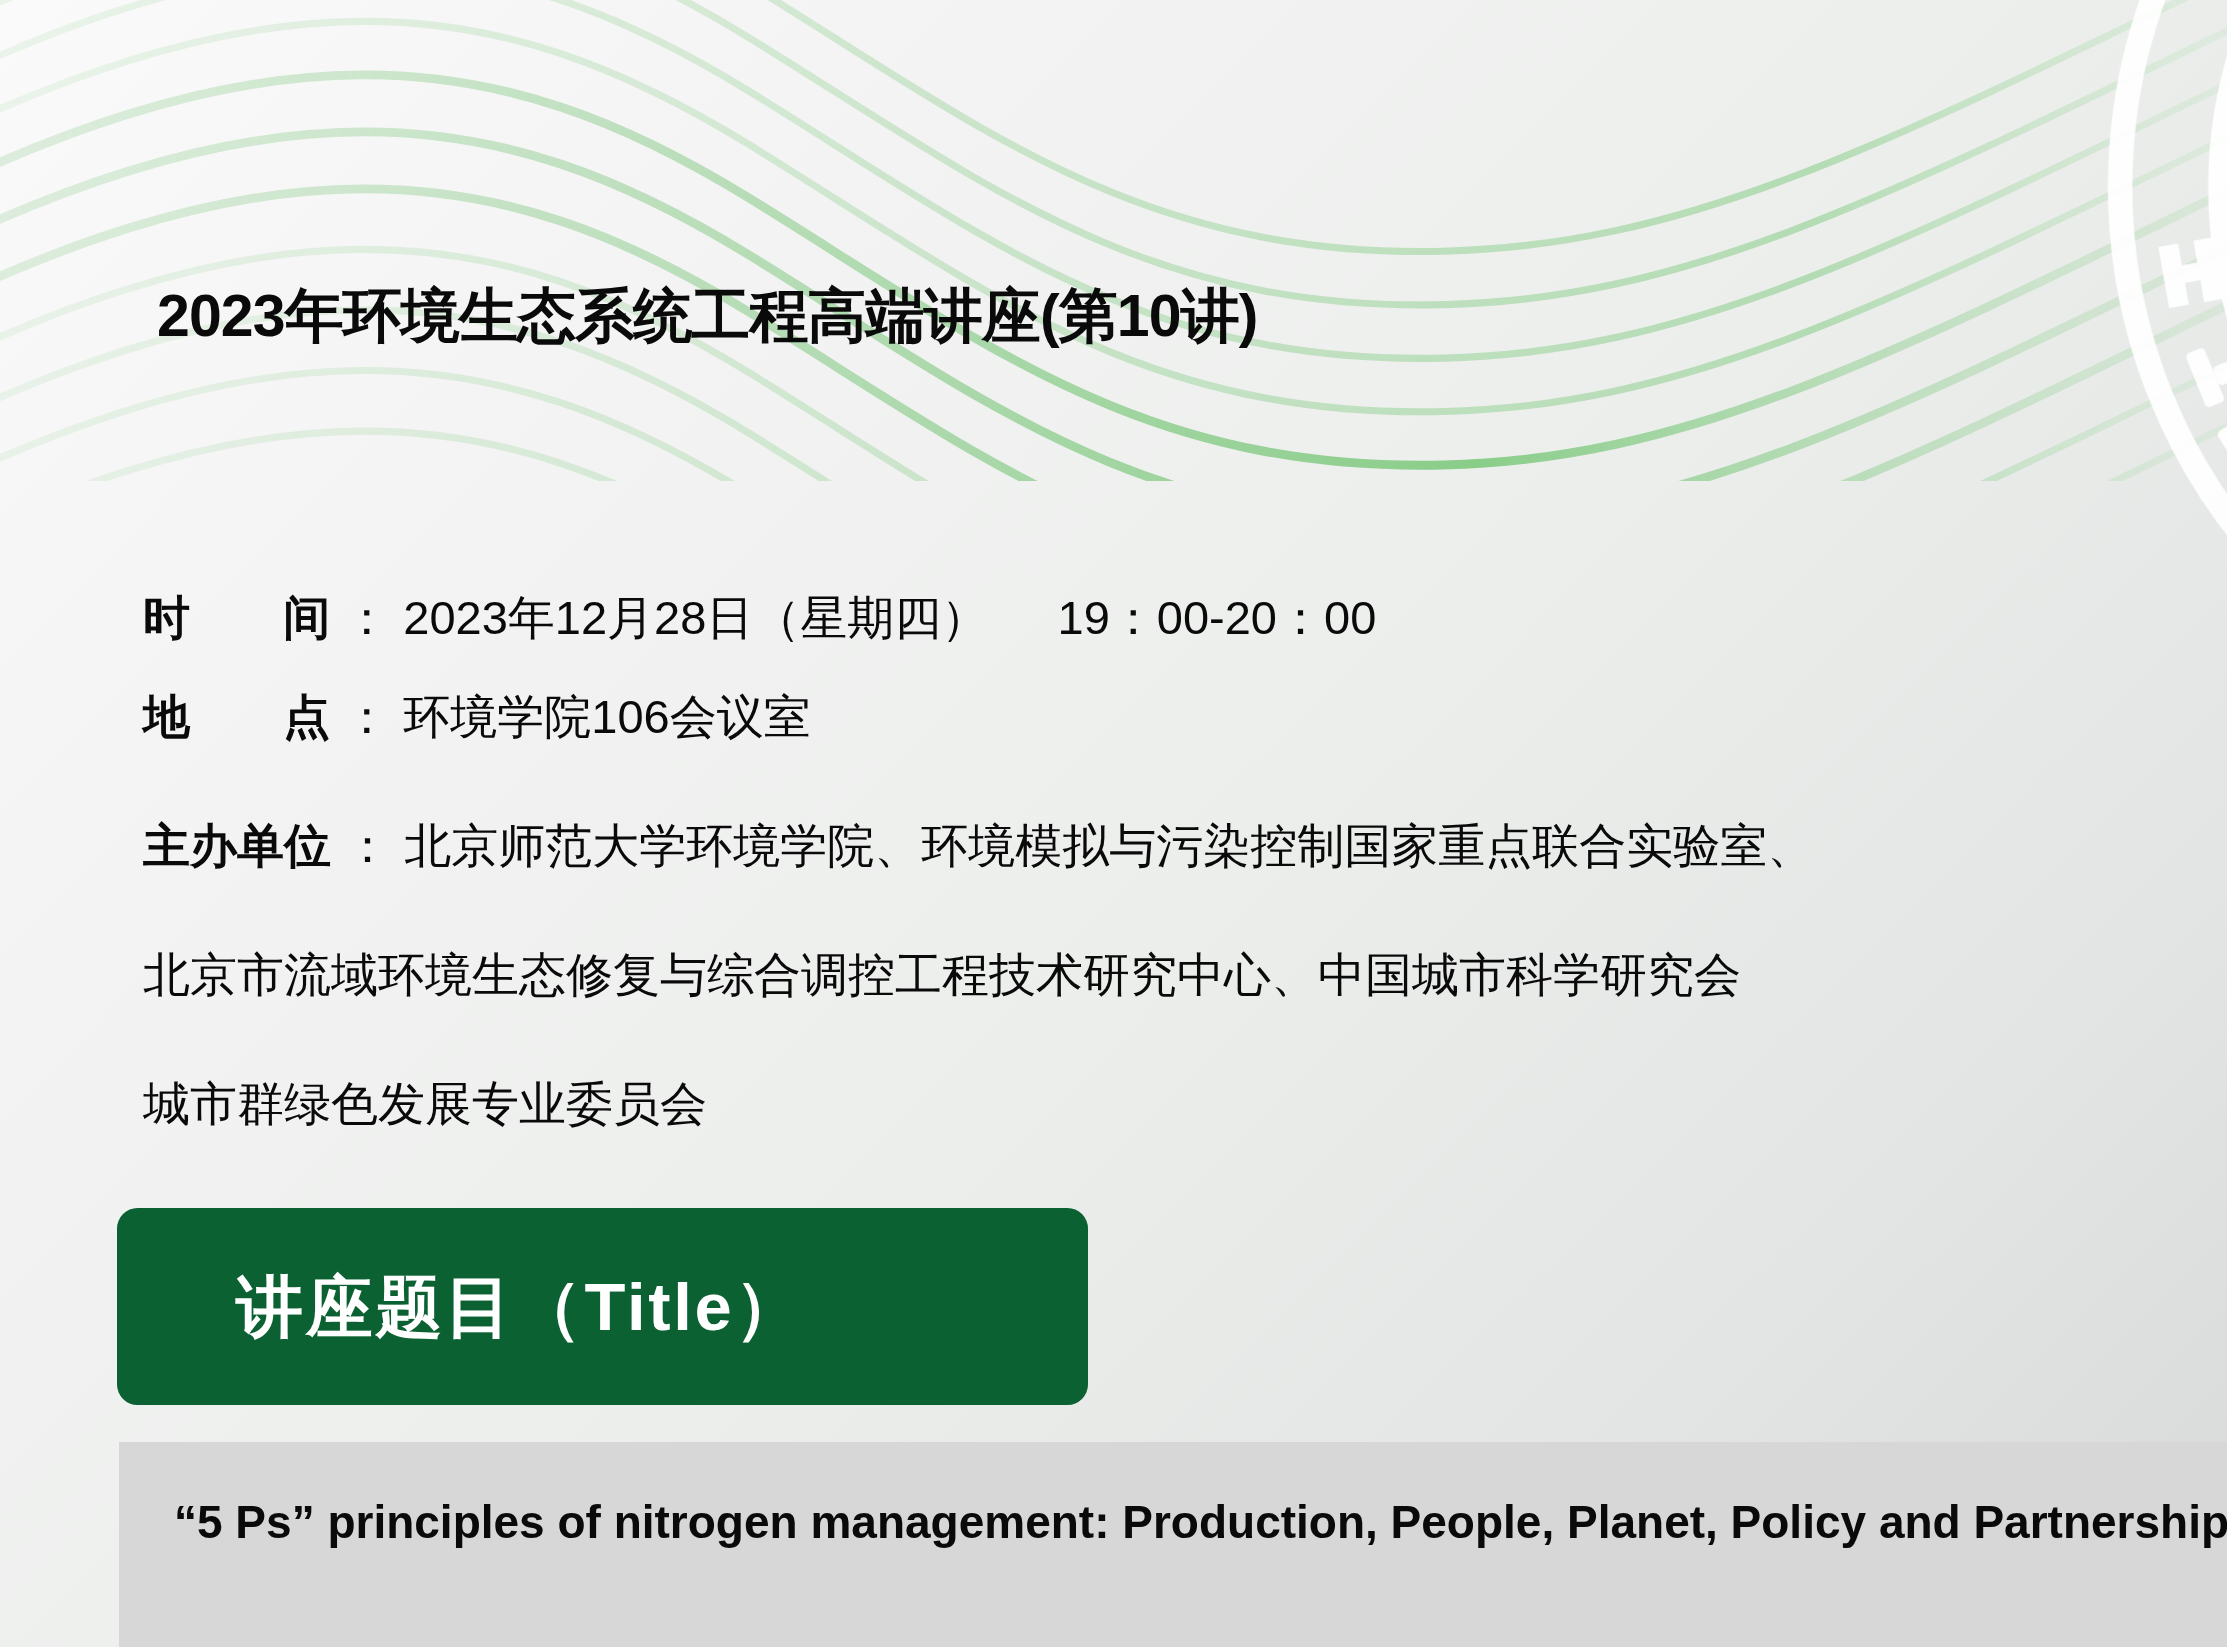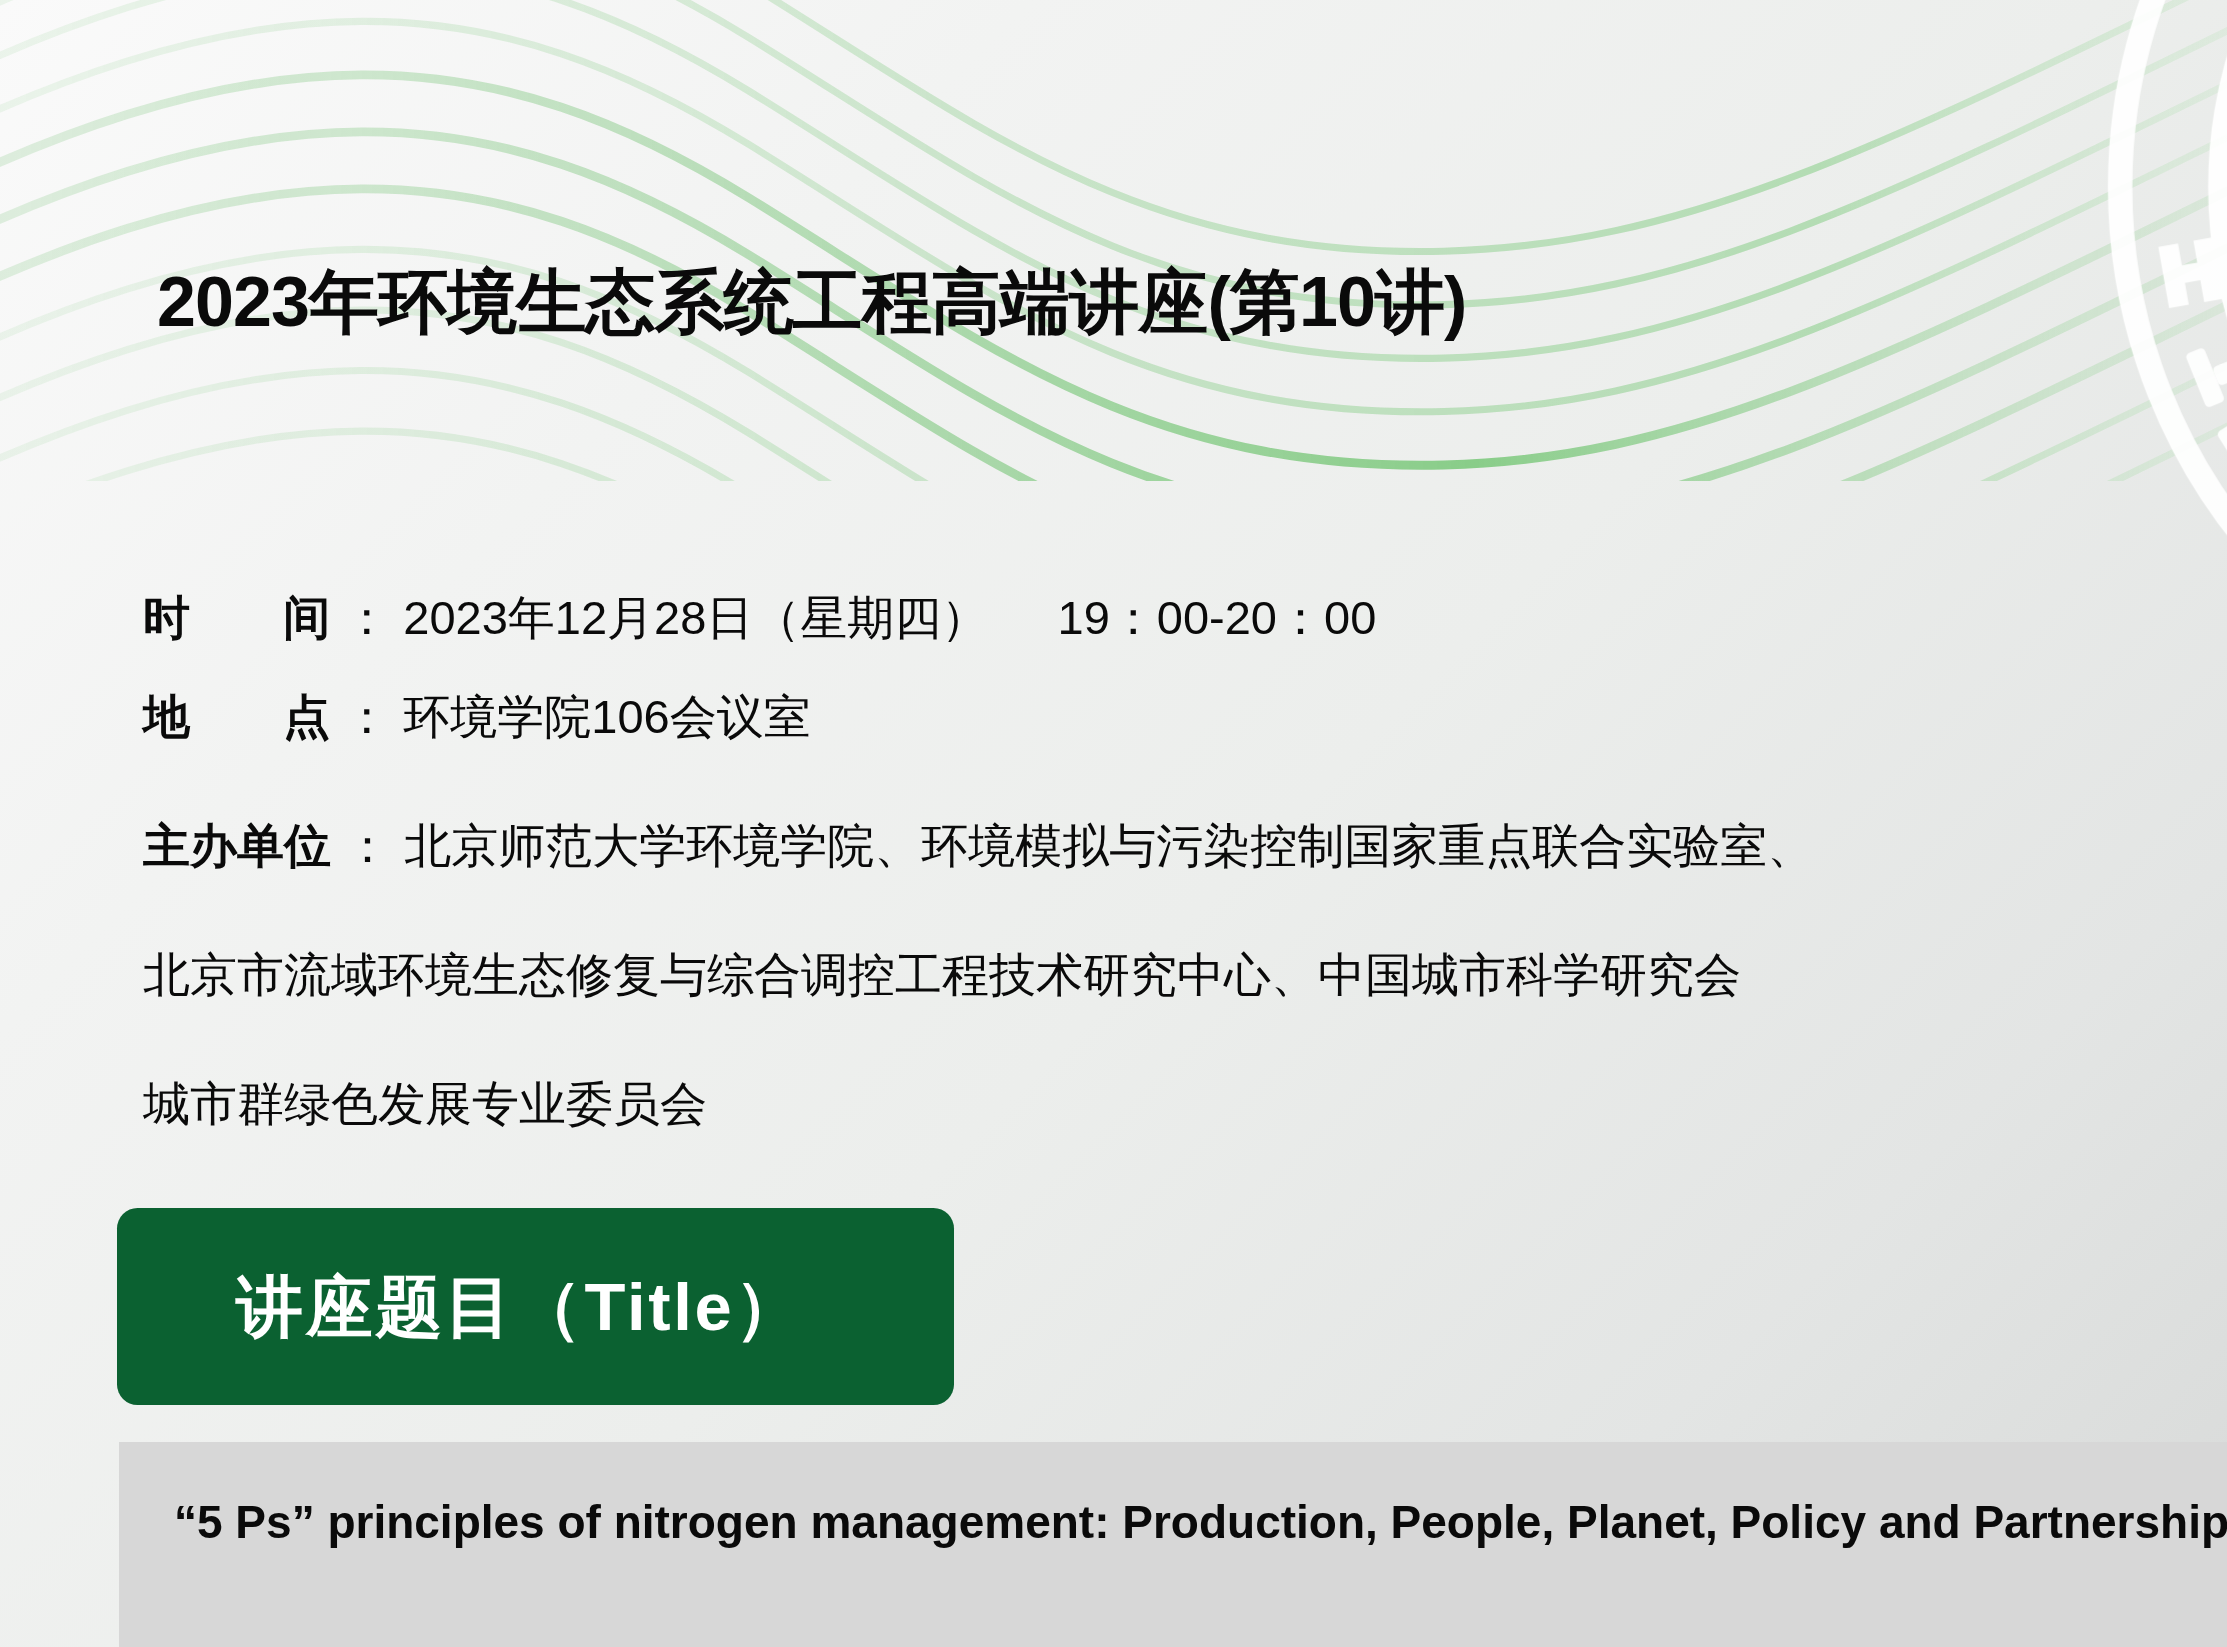--- a/index.html
+++ b/index.html
@@ -27,22 +27,22 @@
   .seal{
     position:absolute;
     left:2031px;top:-459px;
     width:1292px;height:1292px;
     pointer-events:none;
   }
   .seal svg{width:100%;height:100%;display:block;}
   
   .content{position:absolute;left:0;top:0;width:100%;height:100%;}
   .title-cn{
-    position:absolute;left:157px;top:267px;
-    font-size:70px;line-height:1;
+    position:absolute;left:157px;top:287px;
+    font-size:59px;line-height:1;
     font-weight:bold;color:#0a0a0a;
     letter-spacing:-0.9px;
     white-space:nowrap;
   }
   .title-en{
     position:absolute;left:143px;top:422px;
     font-size:54px;line-height:1;
     font-weight:bold;color:#0a0a0a;
     letter-spacing:-0.4px;
     white-space:nowrap;
@@ -56,21 +56,21 @@
   .info.i1{top:594px;}
   .info.i2{top:693px;text-align:center;}
   .info.i3{top:822px;text-align:center;}
   .info.i4{top:951px;}
   .info.i5{top:1080px;}
   .gapwide{display:inline-block;width:67px;}
   .gapmid{display:inline-block;width:43px;}
   
   .title-pill{
     position:absolute;left:117px;top:1208px;
-    width:837px;height:197px;
+    width:971px;height:197px;
     background:#0b6131;
     border-radius:20.5px;
     display:flex;align-items:center;
   }
   .title-pill .pill-text{
     margin-left:119px;
     color:#ffffff;
     font-size:67px;line-height:1;
     font-weight:bold;
     letter-spacing:2.7px;

